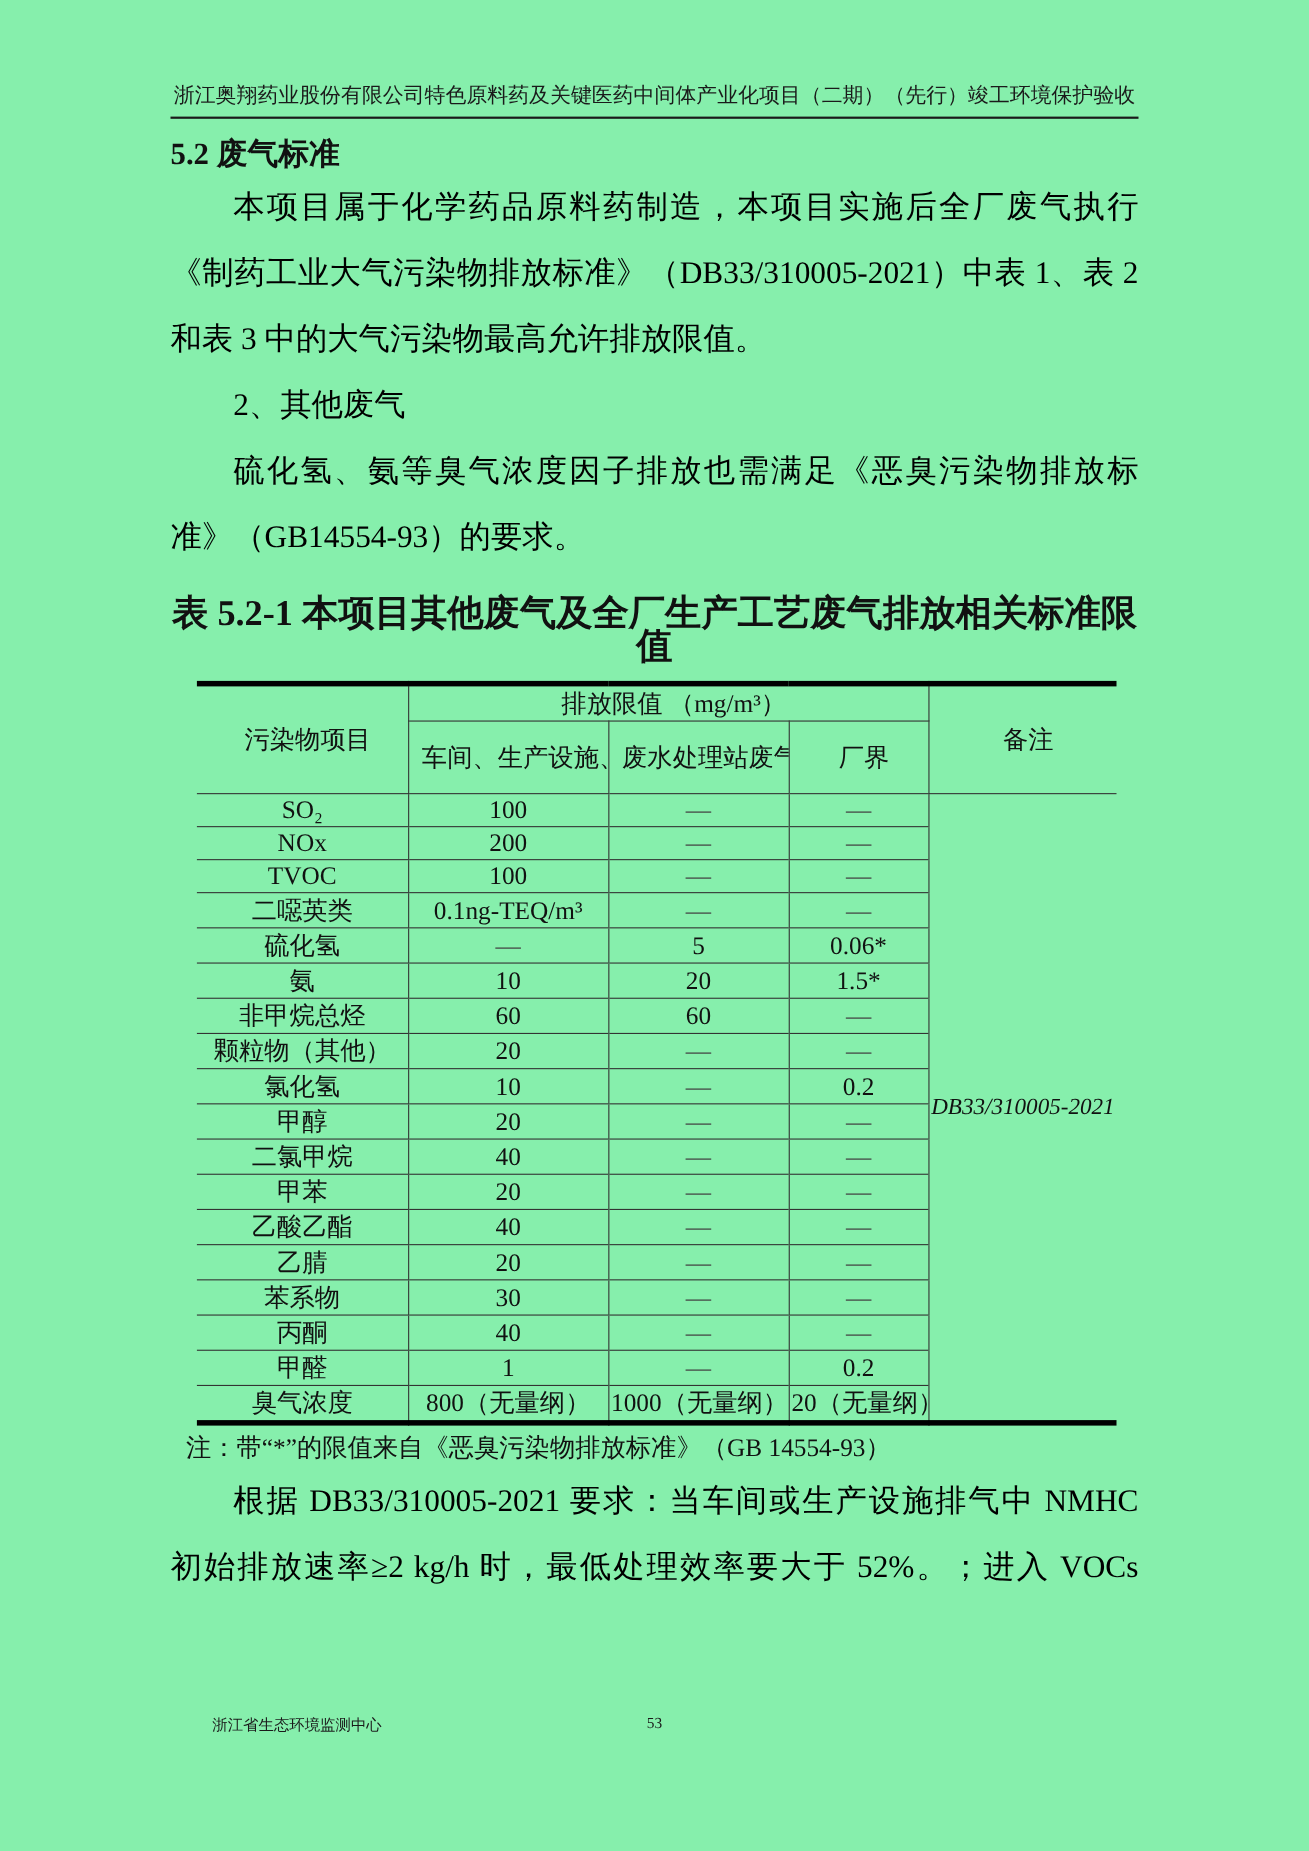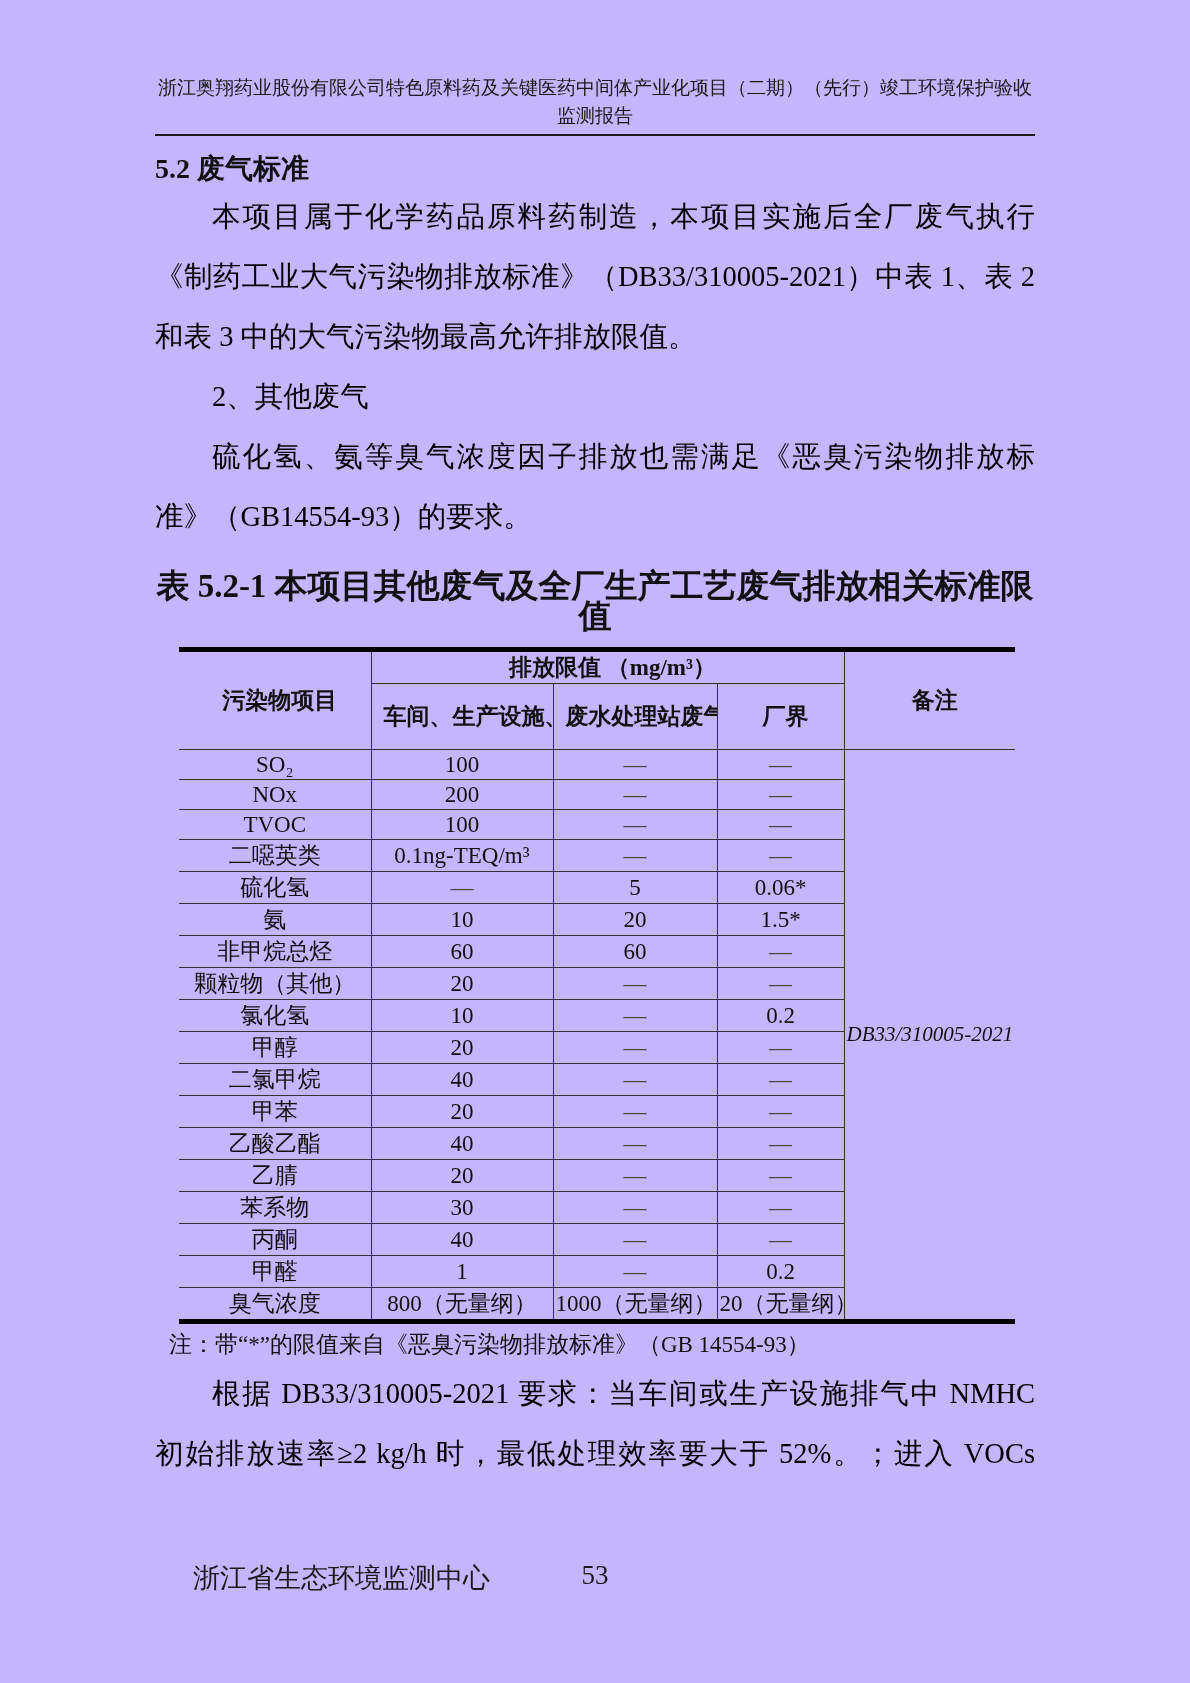--- a/index.html
+++ b/index.html
@@ -2,21 +2,21 @@
 <html><head>
 <meta charset="utf-8">
 <style>
   * { box-sizing: border-box; }
   html, body { margin: 0; padding: 0; background: #e8e8e8; }
   .page {
     position: relative;
     width: 1190px;
     height: 1683px;
     margin: 0 auto;
-    background: #c4b5fd;
+    background: #86efac;
     font-family: "Liberation Serif", "DejaVu Serif", serif;
     color: #111;
     overflow: hidden;
   }
   .content {
     position: absolute;
     left: 155px;
     top: 0;
     width: 880px;
   }
@@ -70,21 +70,21 @@
     font-size: 23px;
   }
   table.std th, table.std td {
     padding: 0 2px;
     text-align: center;
     vertical-align: middle;
     font-weight: normal;
     overflow: hidden;
     white-space: nowrap;
   }
-  table.std thead th { font-weight: bold; padding-left: 12px; }
+  table.std thead th { font-weight: normal; padding-left: 12px; }
   tr.hrow1 { height: 34px; }
   tr.hrow2 { height: 66px; }
   tr.drow  { height: 30px; }
   th.c-poll   { border-right: 1px solid #333; border-bottom: 1px solid #333; white-space: normal; }
   th.c-limit  { border-left: 1px solid #333; border-right: 1px solid #333; border-bottom: 1px solid #333; }
   th.c-remark { border-left: 1px solid #333; border-bottom: 1px solid #333; }
   th.c-sub    { border-bottom: 1px solid #333; white-space: normal; line-height: 31px; }
   th.c-sub + th.c-sub { border-left: 1px solid #333; }
   tbody td { border-top: 1px solid #333; }
   tbody td:nth-child(-n+4) { border-right: 1px solid #333; }
@@ -96,40 +96,39 @@
     font-size: 23px;
     line-height: 26px;
   }
   .closing { margin-top: 6px; }
   
   .doc-footer {
     position: absolute;
     left: 155px;
     top: 1560px;
     width: 880px;
-    font-size: 27px;
+    font-size: 14px;
     color: #1a1a1a;
   }
   .doc-footer .org { margin-left: 38px; }
   .doc-footer .pageno {
     position: absolute;
     left: 50%;
     transform: translateX(-50%);
     top: 0;
   }
 </style>
 </head>
 <body>
 
 <div class="page">
   <div class="content">
 
     <div class="doc-header">
       <div class="hline">浙江奥翔药业股份有限公司特色原料药及关键医药中间体产业化项目（二期）（先行）竣工环境保护验收</div>
-      <div class="hline">监测报告</div>
       <div class="hdr-rule"></div>
     </div>
 
     <h1 class="sec-title">5.2 废气标准</h1>
 
     <p class="para just">本项目属于化学药品原料药制造，本项目实施后全厂废气执行《制药工业大气污染物排放标准》（DB33/310005-2021）中表 1、表 2 和表 3 中的大气污染物最高允许排放限值。</p>
     <p class="para">2、其他废气</p>
     <p class="para just">硫化氢、氨等臭气浓度因子排放也需满足《恶臭污染物排放标准》（GB14554-93）的要求。</p>
 
     <div class="tbl-title">表 5.2-1  本项目其他废气及全厂生产工艺废气排放相关标准限值</div>

